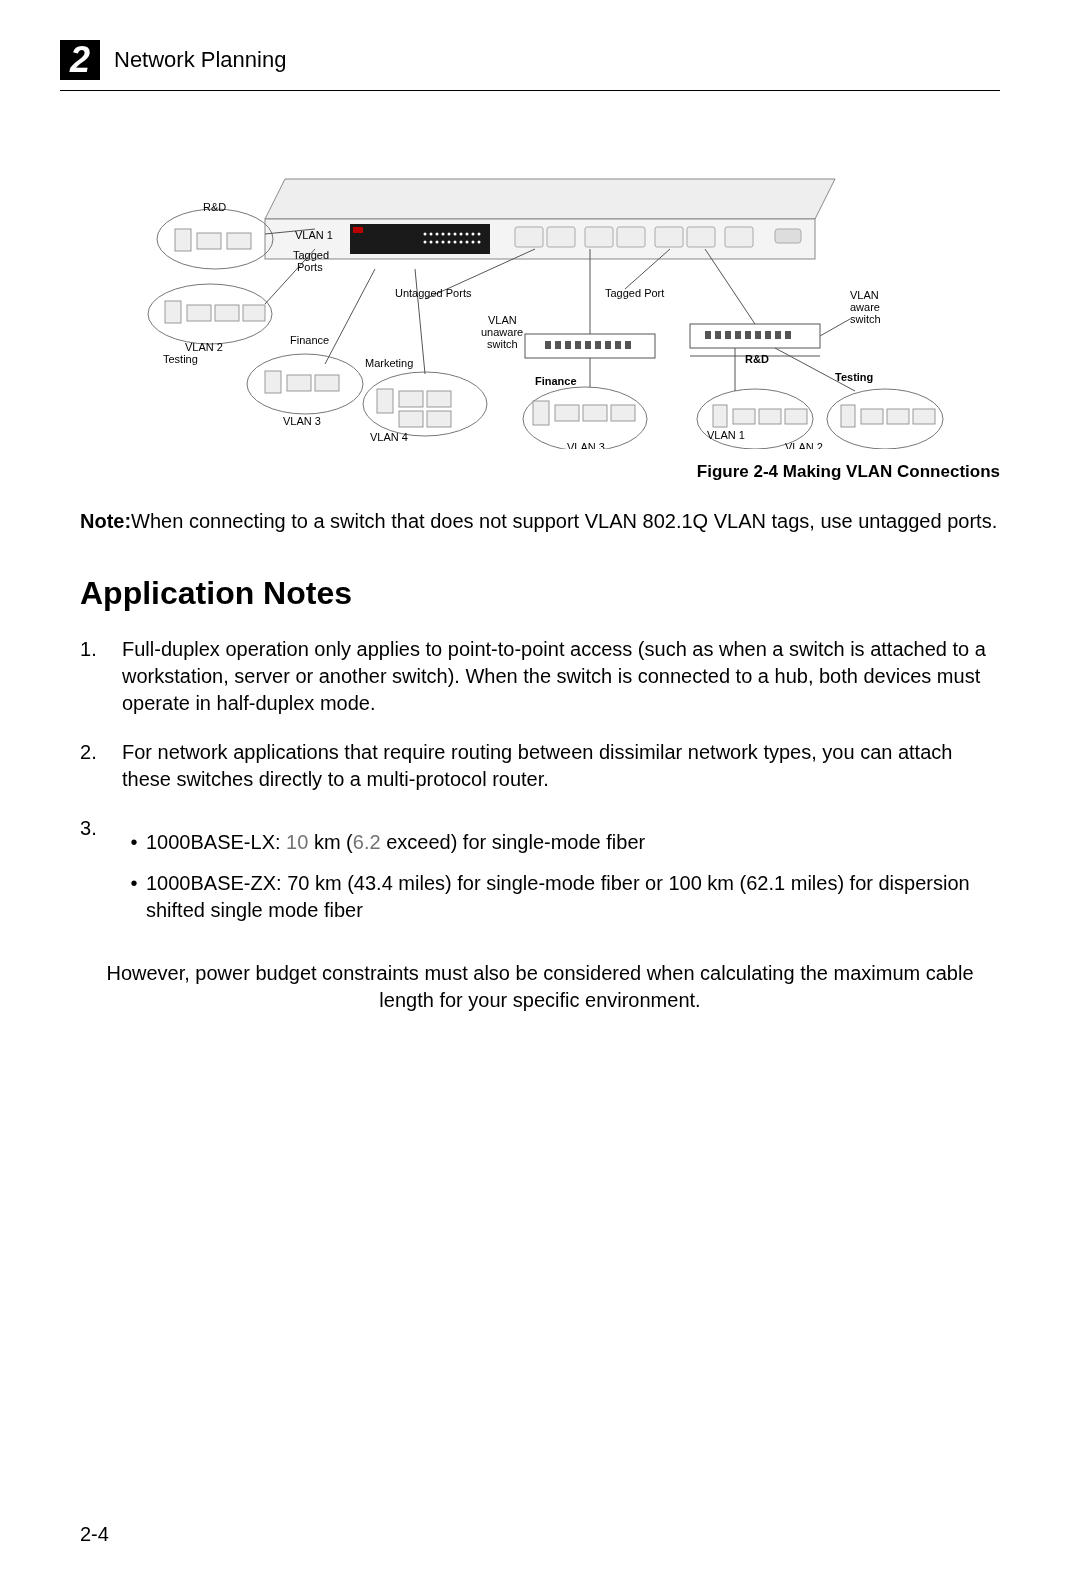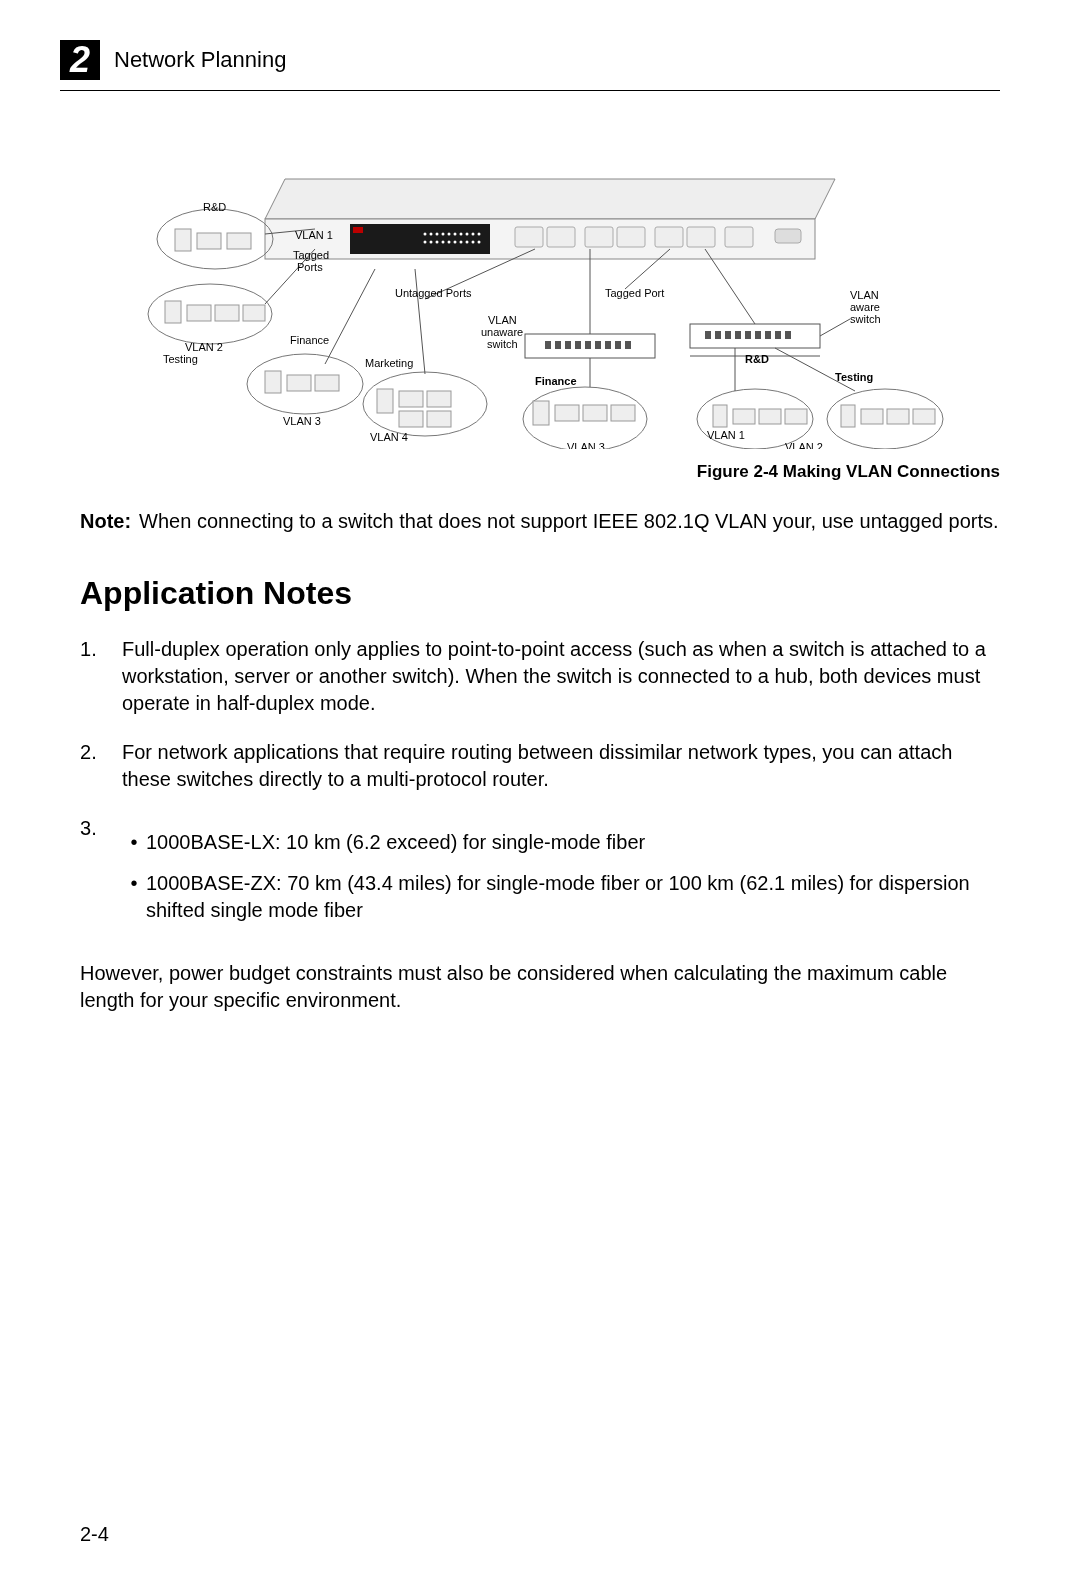--- a/index.html
+++ b/index.html
@@ -51,21 +51,20 @@
     text-align: right;
     font-weight: bold;
     font-size: 17px;
     margin: 8px 0 26px 0;
   }
   .note-block {
     font-size: 20px;
     line-height: 1.35;
     margin: 0 0 40px 20px;
     display:flex;
-    gap:8px;
   }
   .note-label { font-weight: bold; white-space: nowrap; }
   h2.section-heading {
     font-size: 32px;
     font-weight: bold;
     margin: 28px 0 24px 20px;
   }
   ol.app-list {
     margin: 0 0 0 20px;
     padding: 0;
@@ -93,25 +92,26 @@
     line-height: 1.35;
     margin-bottom: 14px;
     display:flex;
   }
   ul.bullets li::before {
     content: "•";
     width: 24px;
     flex-shrink:0;
     text-align:center;
   }
-  .red { color: #000000; }
+  .red { color: #737373; }
   p.trailing {
     font-size: 20px;
     line-height: 1.35;
     margin: 4px 0 0 20px;
+    text-align: center;
   }
   .page-number {
     position: absolute;
     bottom: 24px;
     left: 80px;
     font-size: 20px;
   }
   
   .diagram {
     width: 870px;
@@ -304,21 +304,21 @@
         <text x="720" y="262" class="lbl-bold">Testing</text>
         <text x="592" y="320" class="lbl">VLAN 1</text>
         <text x="670" y="332" class="lbl">VLAN 2</text>
       </svg>
     </div>
     <div class="figure-caption">Figure 2-4  Making VLAN Connections</div>
   </div>
 
   <div class="note-block">
     <span class="note-label">Note:</span>
-    <span>When connecting to a switch that does not support IEEE 802.1Q VLAN your, use untagged ports.</span>
+    <span>When connecting to a switch that does not support VLAN 802.1Q VLAN tags, use untagged ports.</span>
   </div>
 
   <h2 class="section-heading">Application Notes</h2>
 
   <ol class="app-list">
     <li>
       <span>Full-duplex operation only applies to point-to-point access (such as when a switch is attached to a workstation, server or another switch). When the switch is connected to a hub, both devices must operate in half-duplex mode.</span>
     </li>
     <li>
       <span>For network applications that require routing between dissimilar network types, you can attach these switches directly to a multi-protocol router.</span>

